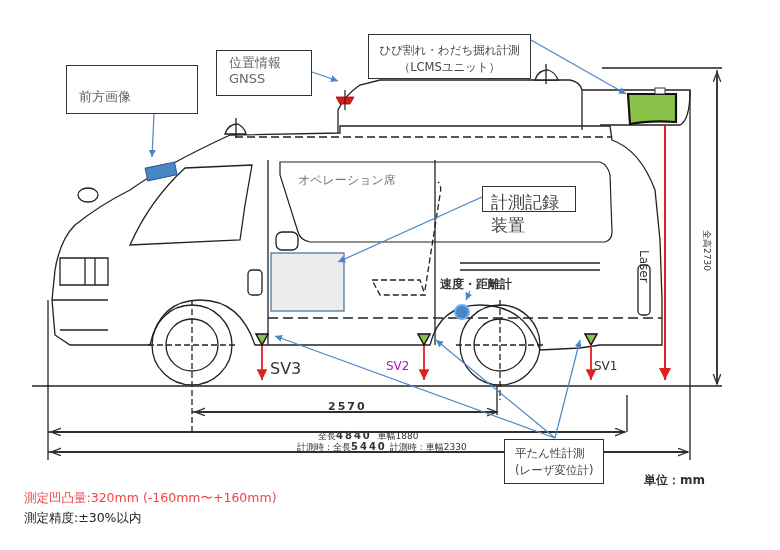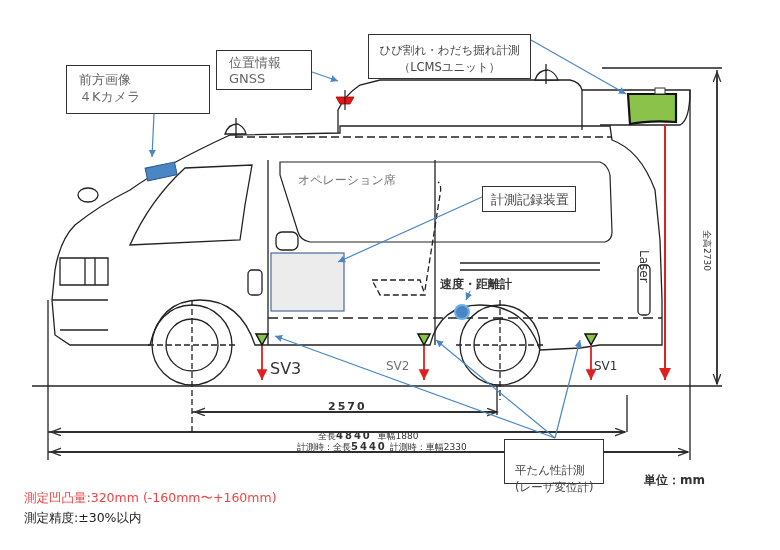--- a/index.html
+++ b/index.html
@@ -2,30 +2,30 @@
 <html><head>
   <meta charset="utf-8">
   <style>
     html, body { margin: 0; padding: 0; background: #ffffff; }
     body { width: 780px; height: 550px; position: relative; overflow: hidden;
            font-family: "DejaVu Sans", sans-serif; color: #333; }
     svg.main { position: absolute; left: 0; top: 0; }
     .callout { position: absolute; background: #fff; border: 1.5px solid #333;
                font-family: "DejaVu Sans", sans-serif; color: #666; box-sizing: border-box; }
     .callout span { display: block; }
-    #cb-camera { left: 66px; top: 65px; width: 144px; height: 49px; font-size: 13px; padding: 5px 0 0 12px; line-height: 17px; }
-    #cb-gnss { left: 216px; top: 50px; width: 96px; height: 40px; font-size: 13px; padding: 4px 0 0 12px; line-height: 16px; }
+    #cb-camera { left: 66px; top: 65px; width: 132px; height: 49px; font-size: 13px; padding: 22px 0 0 12px; line-height: 17px; }
+    #cb-gnss { left: 216px; top: 50px; width: 96px; height: 46px; font-size: 13px; padding: 4px 0 0 12px; line-height: 16px; }
     #cb-lcms { left: 368px; top: 34px; width: 163px; height: 45px; font-size: 11.5px; padding: 7px 0 0 0; text-align: center; line-height: 17px; color: #444; }
-    #cb-recorder { left: 482px; top: 186px; width: 94px; height: 26px; font-size: 13px; padding: 4px 0 0 8px; color: #444; }
-    #cb-flatness { left: 504px; top: 439px; width: 100px; height: 45px; font-size: 11.5px; padding: 22px 0 0 10px; line-height: 17px; color: #444; }
+    #cb-recorder { left: 482px; top: 186px; width: 94px; height: 26px; font-size: 17px; padding: 4px 0 0 8px; color: #444; }
+    #cb-flatness { left: 504px; top: 439px; width: 100px; height: 45px; font-size: 11.5px; padding: 5px 0 0 10px; line-height: 17px; color: #444; }
     .lbl { position: absolute; white-space: nowrap; }
     #lbl-operation { left: 298px; top: 172px; font-size: 12px; color: #777; }
     #lbl-speed { left: 440px; top: 276px; font-size: 12px; font-weight: bold; color: #333; }
     #lbl-sv3 { left: 270px; top: 359px; font-size: 16px; color: #333; }
-    #lbl-sv2 { left: 386px; top: 359px; font-size: 12px; color: #737373; text-align: center; }
+    #lbl-sv2 { left: 386px; top: 359px; font-size: 12px; color: #a21caf; text-align: center; }
     #lbl-sv1 { left: 594px; top: 359px; font-size: 12px; color: #333; text-align: center; }
     #lbl-laser { left: 651px; top: 250px; font-size: 12px; color: #333; transform: rotate(90deg); transform-origin: left top; }
     #lbl-height { left: 713px; top: 230px; font-size: 9px; color: #333; transform: rotate(90deg); transform-origin: left top; }
     #lbl-wheelbase { left: 328px; top: 400px; font-size: 11px; font-weight: bold; letter-spacing: 2px; color: #333; }
     #lbl-len1 { left: 318px; top: 422px; font-size: 9px; color: #333; margin-top: 8px; }
     #lbl-len1 b { font-size: 10px; letter-spacing: 2px; }
     #lbl-len2 { left: 297px; top: 441px; font-size: 9px; color: #333; }
     #lbl-len2 b { font-size: 10px; letter-spacing: 2px; margin-top: 40px; }
     #lbl-unit { left: 644px; top: 472px; font-size: 12px; font-weight: bold; color: #333; }
     #note1 { left: 24px; top: 490px; font-size: 12.5px; color: #ef4444; }
@@ -152,21 +152,20 @@
     <line x1="482" y1="197" x2="338" y2="262" marker-end="url(#arrBlue)"></line>
     <line x1="470" y1="291" x2="466" y2="300" marker-end="url(#arrBlue)"></line>
     <line x1="555" y1="438" x2="275" y2="336" marker-end="url(#arrBlue)"></line>
     <line x1="555" y1="438" x2="436" y2="340" marker-end="url(#arrBlue)"></line>
     <line x1="555" y1="438" x2="580" y2="340" marker-end="url(#arrBlue)"></line>
   </g>
 </svg>
 
 <div class="callout" id="cb-camera">
   <span>前方画像</span>
-  <span>４Kカメラ</span>
 </div>
 <div class="callout" id="cb-gnss">
   <span>位置情報</span>
   <span>GNSS</span>
 </div>
 <div class="callout" id="cb-lcms">
   <span>ひび割れ・わだち掘れ計測</span>
   <span>（LCMSユニット）</span>
 </div>
 <div class="callout" id="cb-recorder">

